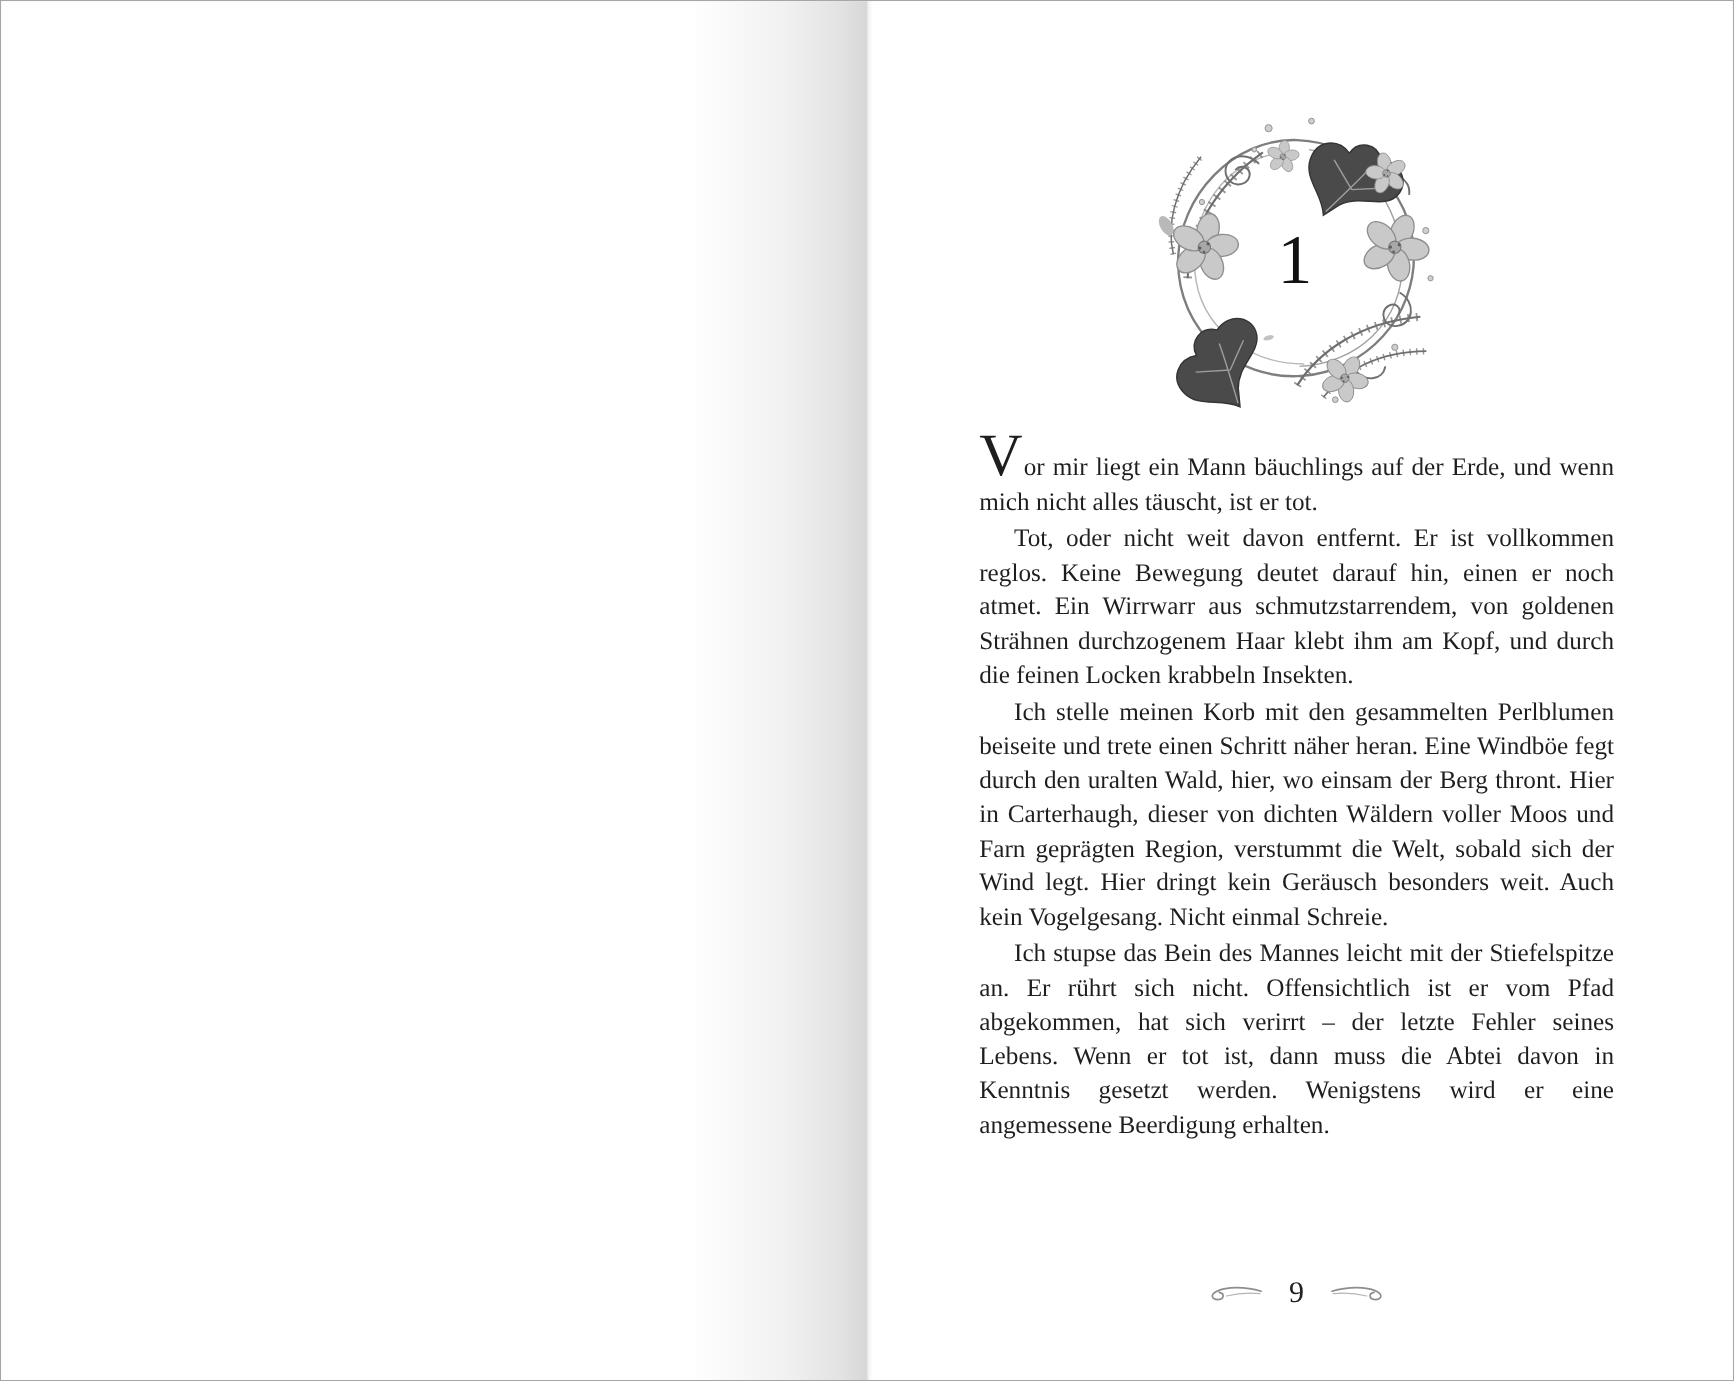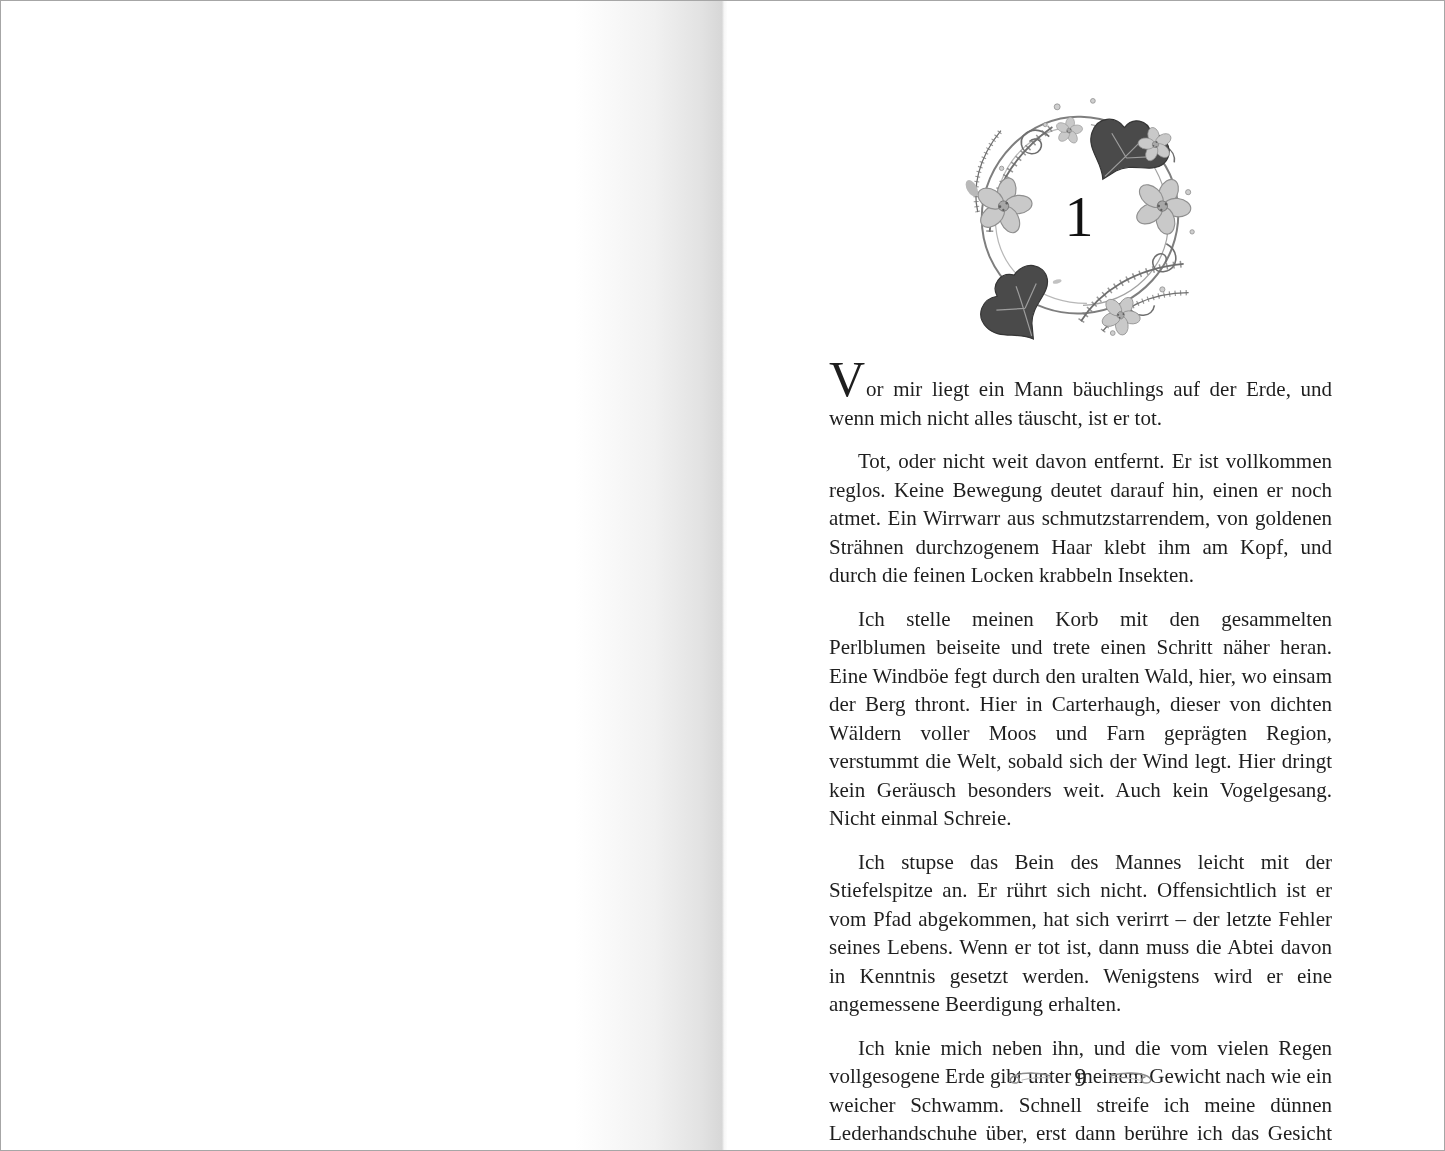--- a/index.html
+++ b/index.html
@@ -43,21 +43,21 @@
     letter-spacing:1px;
   }
   .bodytext{
     margin-top:32px;
     width:533px;
     font-size:21px;
     line-height:28.5px;
     color:#1e1e1e;
     text-align:justify;
   }
-  .bodytext p{margin:15px;text-indent:29px;}
+  .bodytext p{margin:2px;text-indent:29px;}
   .bodytext p.first{text-indent:0;}
   .initial{
     font-size:50px;
     line-height:0;
     letter-spacing:1px;
   }
   .page-footer{
     position:absolute;
     left:87px;top:1062px;width:533px;height:30px;
     display:flex;align-items:center;justify-content:center;
@@ -149,21 +149,20 @@
       </svg>
 
       <div class="chapter-number">1</div>
     </div>
 
     <div class="bodytext">
       <p class="first"><span class="initial">V</span><span>or mir liegt ein Mann bäuchlings auf der Erde, und wenn mich nicht alles täuscht, ist er tot.</span></p>
       <p>Tot, oder nicht weit davon entfernt. Er ist vollkommen reglos. Keine Bewegung deutet darauf hin, einen er noch atmet. Ein Wirrwarr aus schmutzstarrendem, von goldenen Strähnen durchzogenem Haar klebt ihm am Kopf, und durch die feinen Locken krabbeln Insekten.</p>
       <p>Ich stelle meinen Korb mit den gesammelten Perlblumen beiseite und trete einen Schritt näher heran. Eine Windböe fegt durch den uralten Wald, hier, wo einsam der Berg thront. Hier in Carterhaugh, dieser von dichten Wäldern voller Moos und Farn geprägten Region, verstummt die Welt, sobald sich der Wind legt. Hier dringt kein Geräusch besonders weit. Auch kein Vogelgesang. Nicht einmal Schreie.</p>
       <p>Ich stupse das Bein des Mannes leicht mit der Stiefelspitze an. Er rührt sich nicht. Offensichtlich ist er vom Pfad abgekommen, hat sich verirrt – der letzte Fehler seines Lebens. Wenn er tot ist, dann muss die Abtei davon in Kenntnis gesetzt werden. Wenigstens wird er eine angemessene Beerdigung erhalten.</p>
-      <p>Ich knie mich neben ihn, und die vom vielen Regen vollgesogene Erde gibt unter meinem Gewicht nach wie ein weicher Schwamm. Schnell streife ich meine dünnen Lederhandschuhe über, erst dann berühre ich das Gesicht des Mannes.</p>
     </div>
 
     <div class="page-footer">
       <svg class="flourish" width="46" height="16" viewBox="0 0 46 16" aria-hidden="true">
         <path d="M45,6 C32,2 16,2 8,6 C2,9 4,13 9,13 C14,13 15,8 10,7" fill="none" stroke="#8d8d8d" stroke-width="1.4" stroke-linecap="round"></path>
         <path d="M44,8 C34,7 24,8 16,10" fill="none" stroke="#b5b5b5" stroke-width="1" stroke-linecap="round"></path>
       </svg>
       <span class="page-number">9</span>
       <svg class="flourish" width="46" height="16" viewBox="0 0 46 16" aria-hidden="true">
         <g transform="scale(-1,1) translate(-46,0)">

